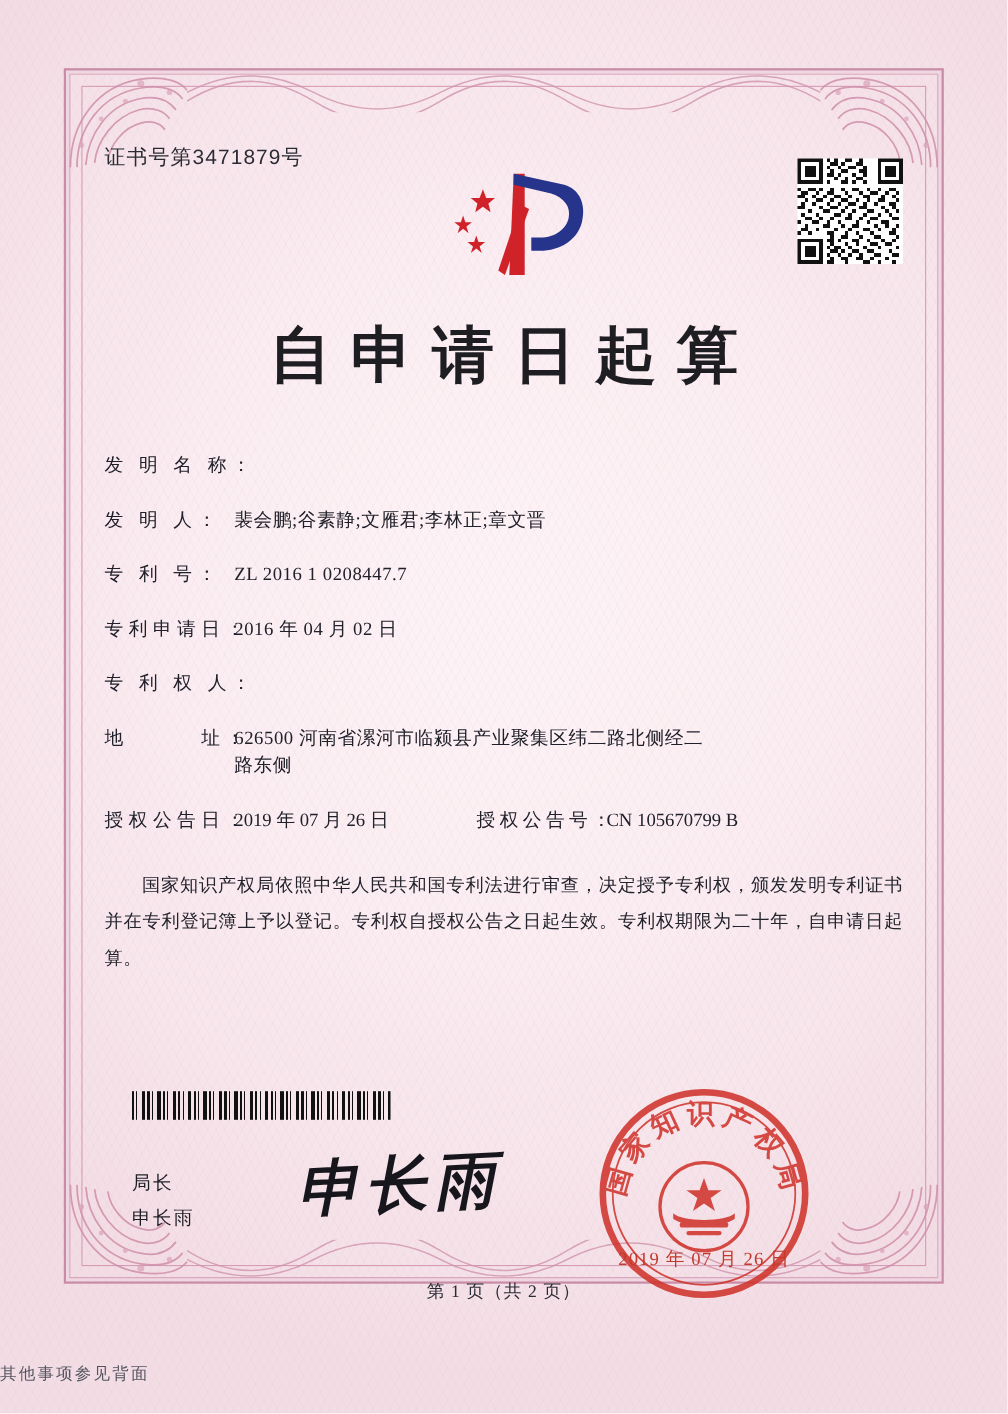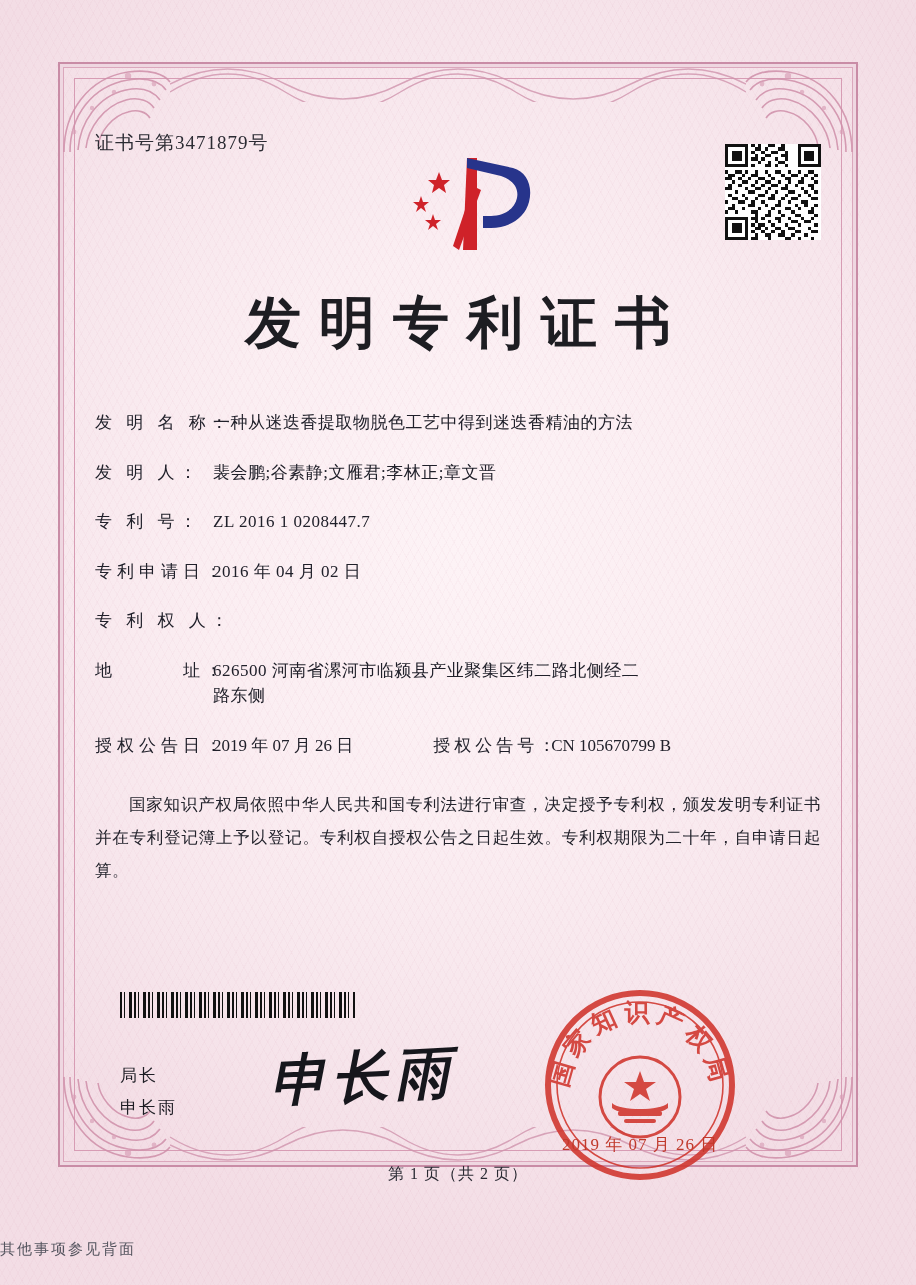--- a/index.html
+++ b/index.html
@@ -78,21 +78,21 @@
   .content {
     position: absolute;
     left: 95px;
     top: 130px;
     width: 726px;
   }
   .cert-no {
     font-size: 19px;
     color: #2b2b33;
     letter-spacing: 1px;
-    font-family: Liberation Serif, serif;
+    font-family: Liberation Sans, sans-serif;
   }
 
   .logo {
     position: absolute;
     left: 300px;
     top: 20px;
     width: 150px;
     height: 110px;
   }
   .qr {
@@ -529,27 +529,26 @@
             <rect x="24" y="27" width="1" height="1"></rect>
           <rect x="8" y="28" width="2" height="1"></rect>
             <rect x="13" y="28" width="1" height="1"></rect>
             <rect x="18" y="28" width="2" height="1"></rect>
             <rect x="22" y="28" width="1" height="1"></rect>
             <rect x="26" y="28" width="1" height="1"></rect>
         </g>
       </svg>
     </div>
 
-    <div class="title">发明专利证书</div>
+    <div class="title">自申请日起算</div>
 
     <div class="fields">
 
       <div class="field">
         <div class="label">发 明 名 称：</div>
-        <div class="value">一种从迷迭香提取物脱色工艺中得到迷迭香精油的方法</div>
       </div>
 
       <div class="field">
         <div class="label">发 明 人：</div>
         <div class="value">裴会鹏;谷素静;文雁君;李林正;章文晋</div>
       </div>
 
       <div class="field">
         <div class="label">专 利 号：</div>
         <div class="value">ZL 2016 1 0208447.7</div>

